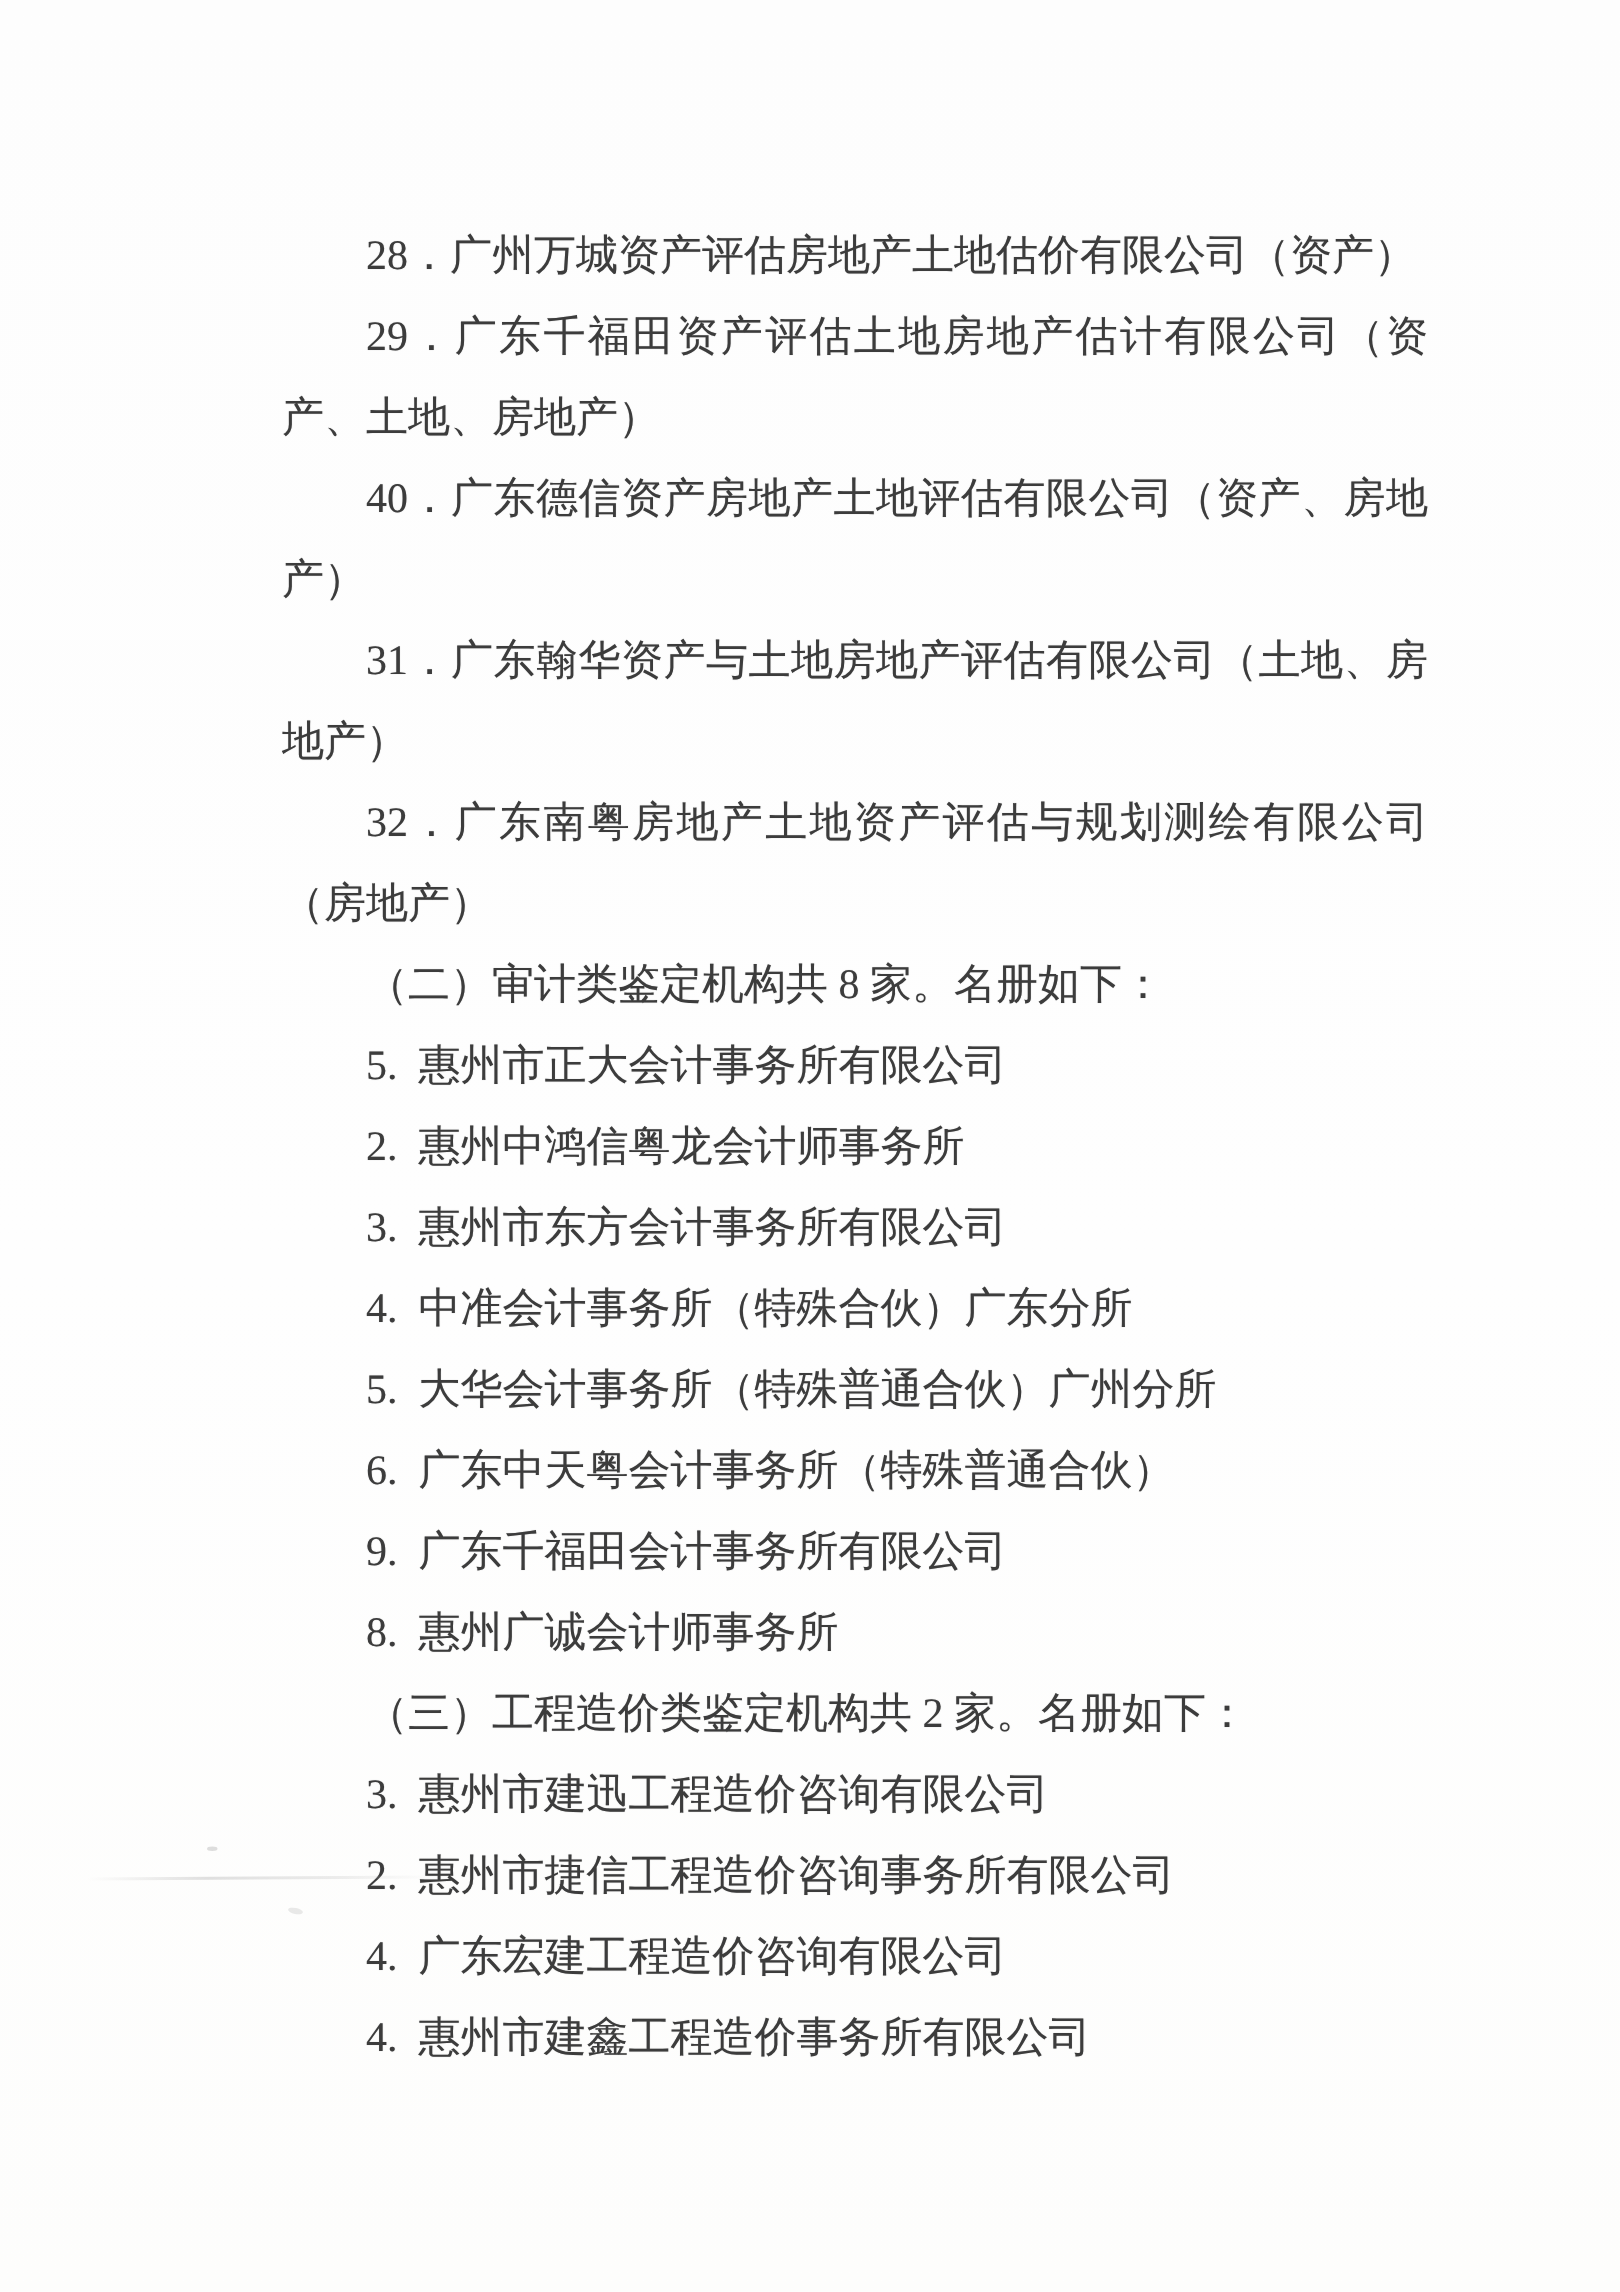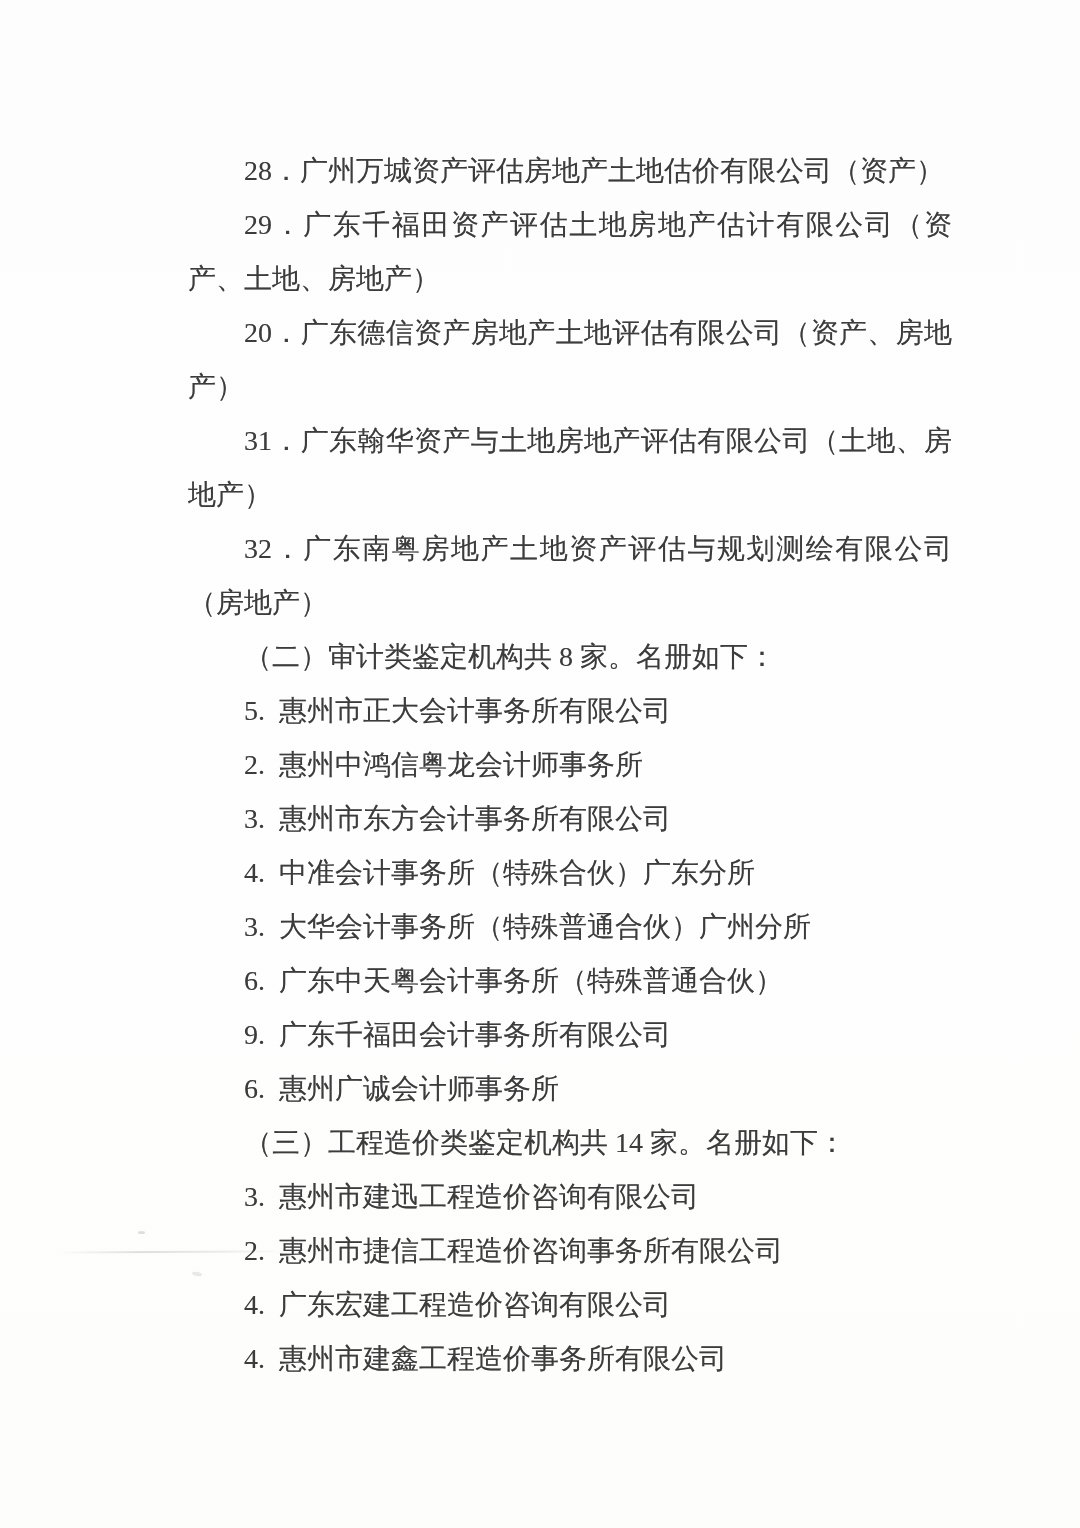--- a/index.html
+++ b/index.html
@@ -75,33 +75,33 @@
     transform: rotate(12deg);
   }
 </style>
 </head>
 <body>
 
 <div class="page">
   <div class="doc-body" style="color: rgb(60, 60, 60);">
       <p class="para">28．广州万城资产评估房地产土地估价有限公司（资产）</p>
       <p class="para">29．广东千福田资产评估土地房地产估计有限公司（资产、土地、房地产）</p>
-      <p class="para">20．广东德信资产房地产土地评估有限公司（资产、房地产）</p>
+      <p class="para">40．广东德信资产房地产土地评估有限公司（资产、房地产）</p>
       <p class="para">31．广东翰华资产与土地房地产评估有限公司（土地、房地产）</p>
       <p class="para">32．广东南粤房地产土地资产评估与规划测绘有限公司（房地产）</p>
       <p class="para">（二）审计类鉴定机构共 8 家。名册如下：</p>
       <p class="para">5.  惠州市正大会计事务所有限公司</p>
       <p class="para">2.  惠州中鸿信粤龙会计师事务所</p>
       <p class="para">3.  惠州市东方会计事务所有限公司</p>
       <p class="para">4.  中准会计事务所（特殊合伙）广东分所</p>
-      <p class="para">3.  大华会计事务所（特殊普通合伙）广州分所</p>
+      <p class="para">5.  大华会计事务所（特殊普通合伙）广州分所</p>
       <p class="para">6.  广东中天粤会计事务所（特殊普通合伙）</p>
       <p class="para">9.  广东千福田会计事务所有限公司</p>
-      <p class="para">6.  惠州广诚会计师事务所</p>
-      <p class="para">（三）工程造价类鉴定机构共 14 家。名册如下：</p>
+      <p class="para">8.  惠州广诚会计师事务所</p>
+      <p class="para">（三）工程造价类鉴定机构共 2 家。名册如下：</p>
       <p class="para">3.  惠州市建迅工程造价咨询有限公司</p>
       <p class="para">2.  惠州市捷信工程造价咨询事务所有限公司</p>
       <p class="para">4.  广东宏建工程造价咨询有限公司</p>
       <p class="para">4.  惠州市建鑫工程造价事务所有限公司</p>
     </div>
   <div class="artifact artifact-line"></div>
   <div class="artifact artifact-speck-1"></div>
   <div class="artifact artifact-speck-2"></div>
 </div>
 

